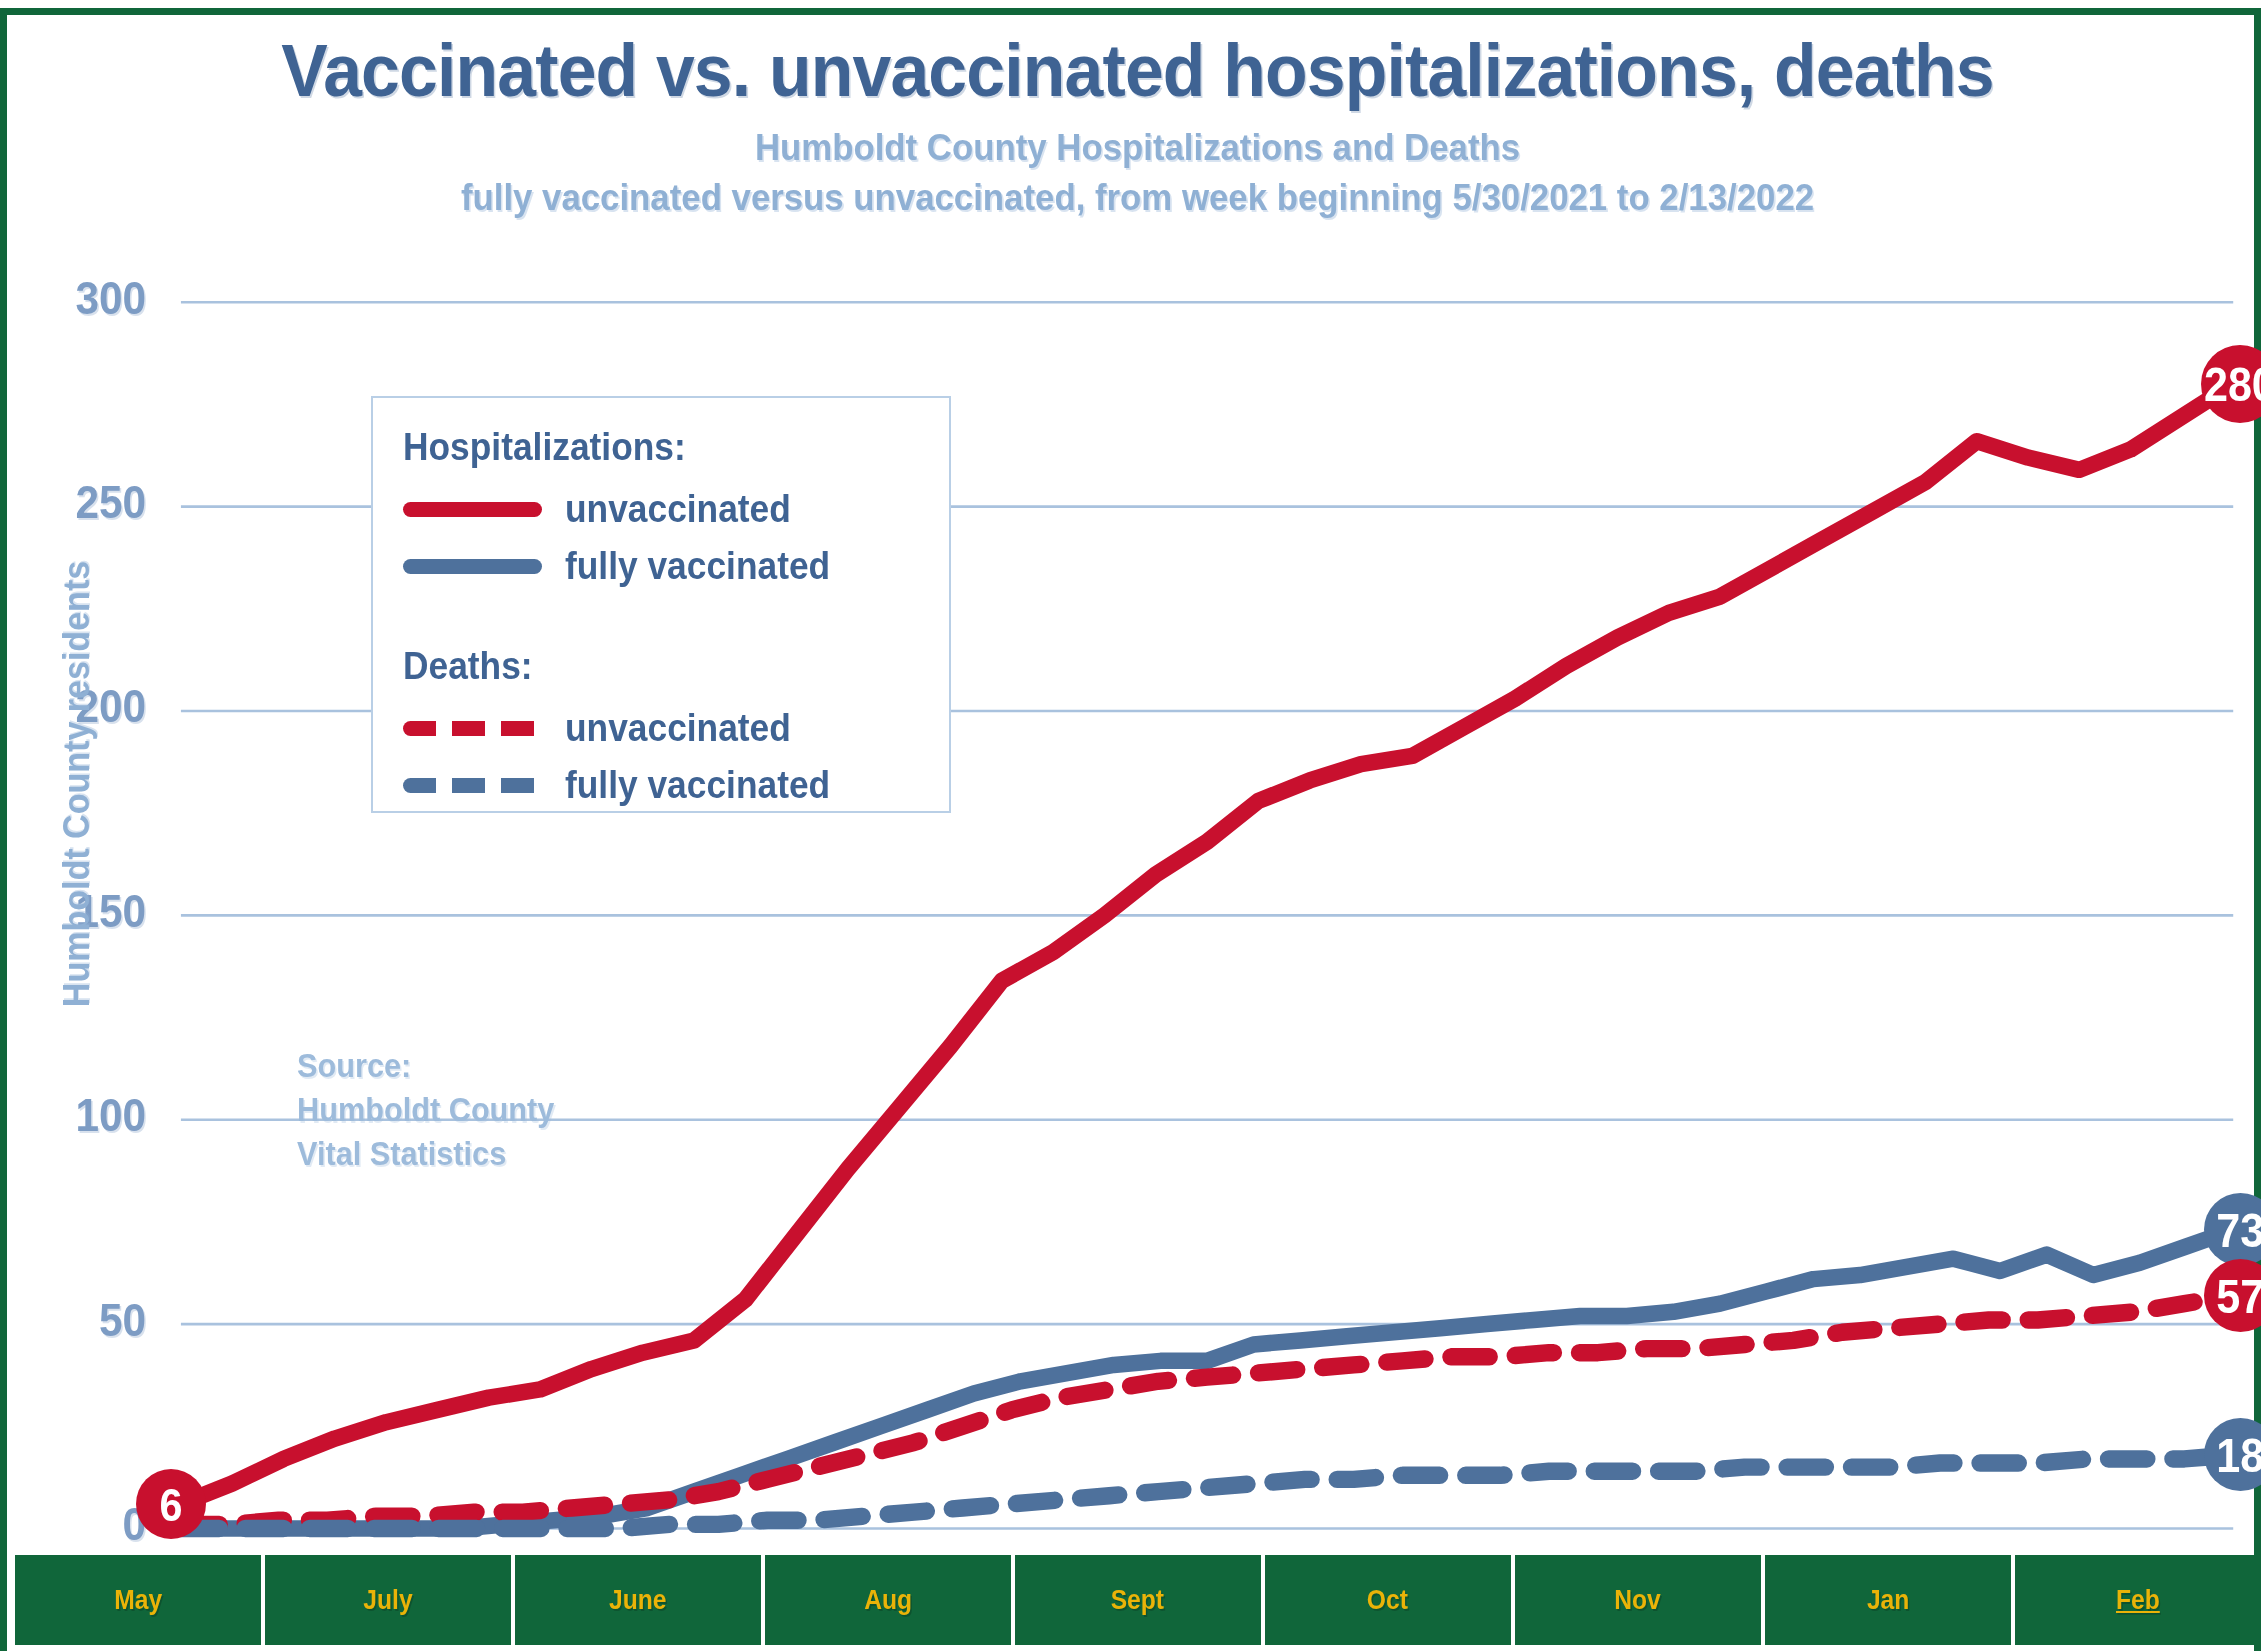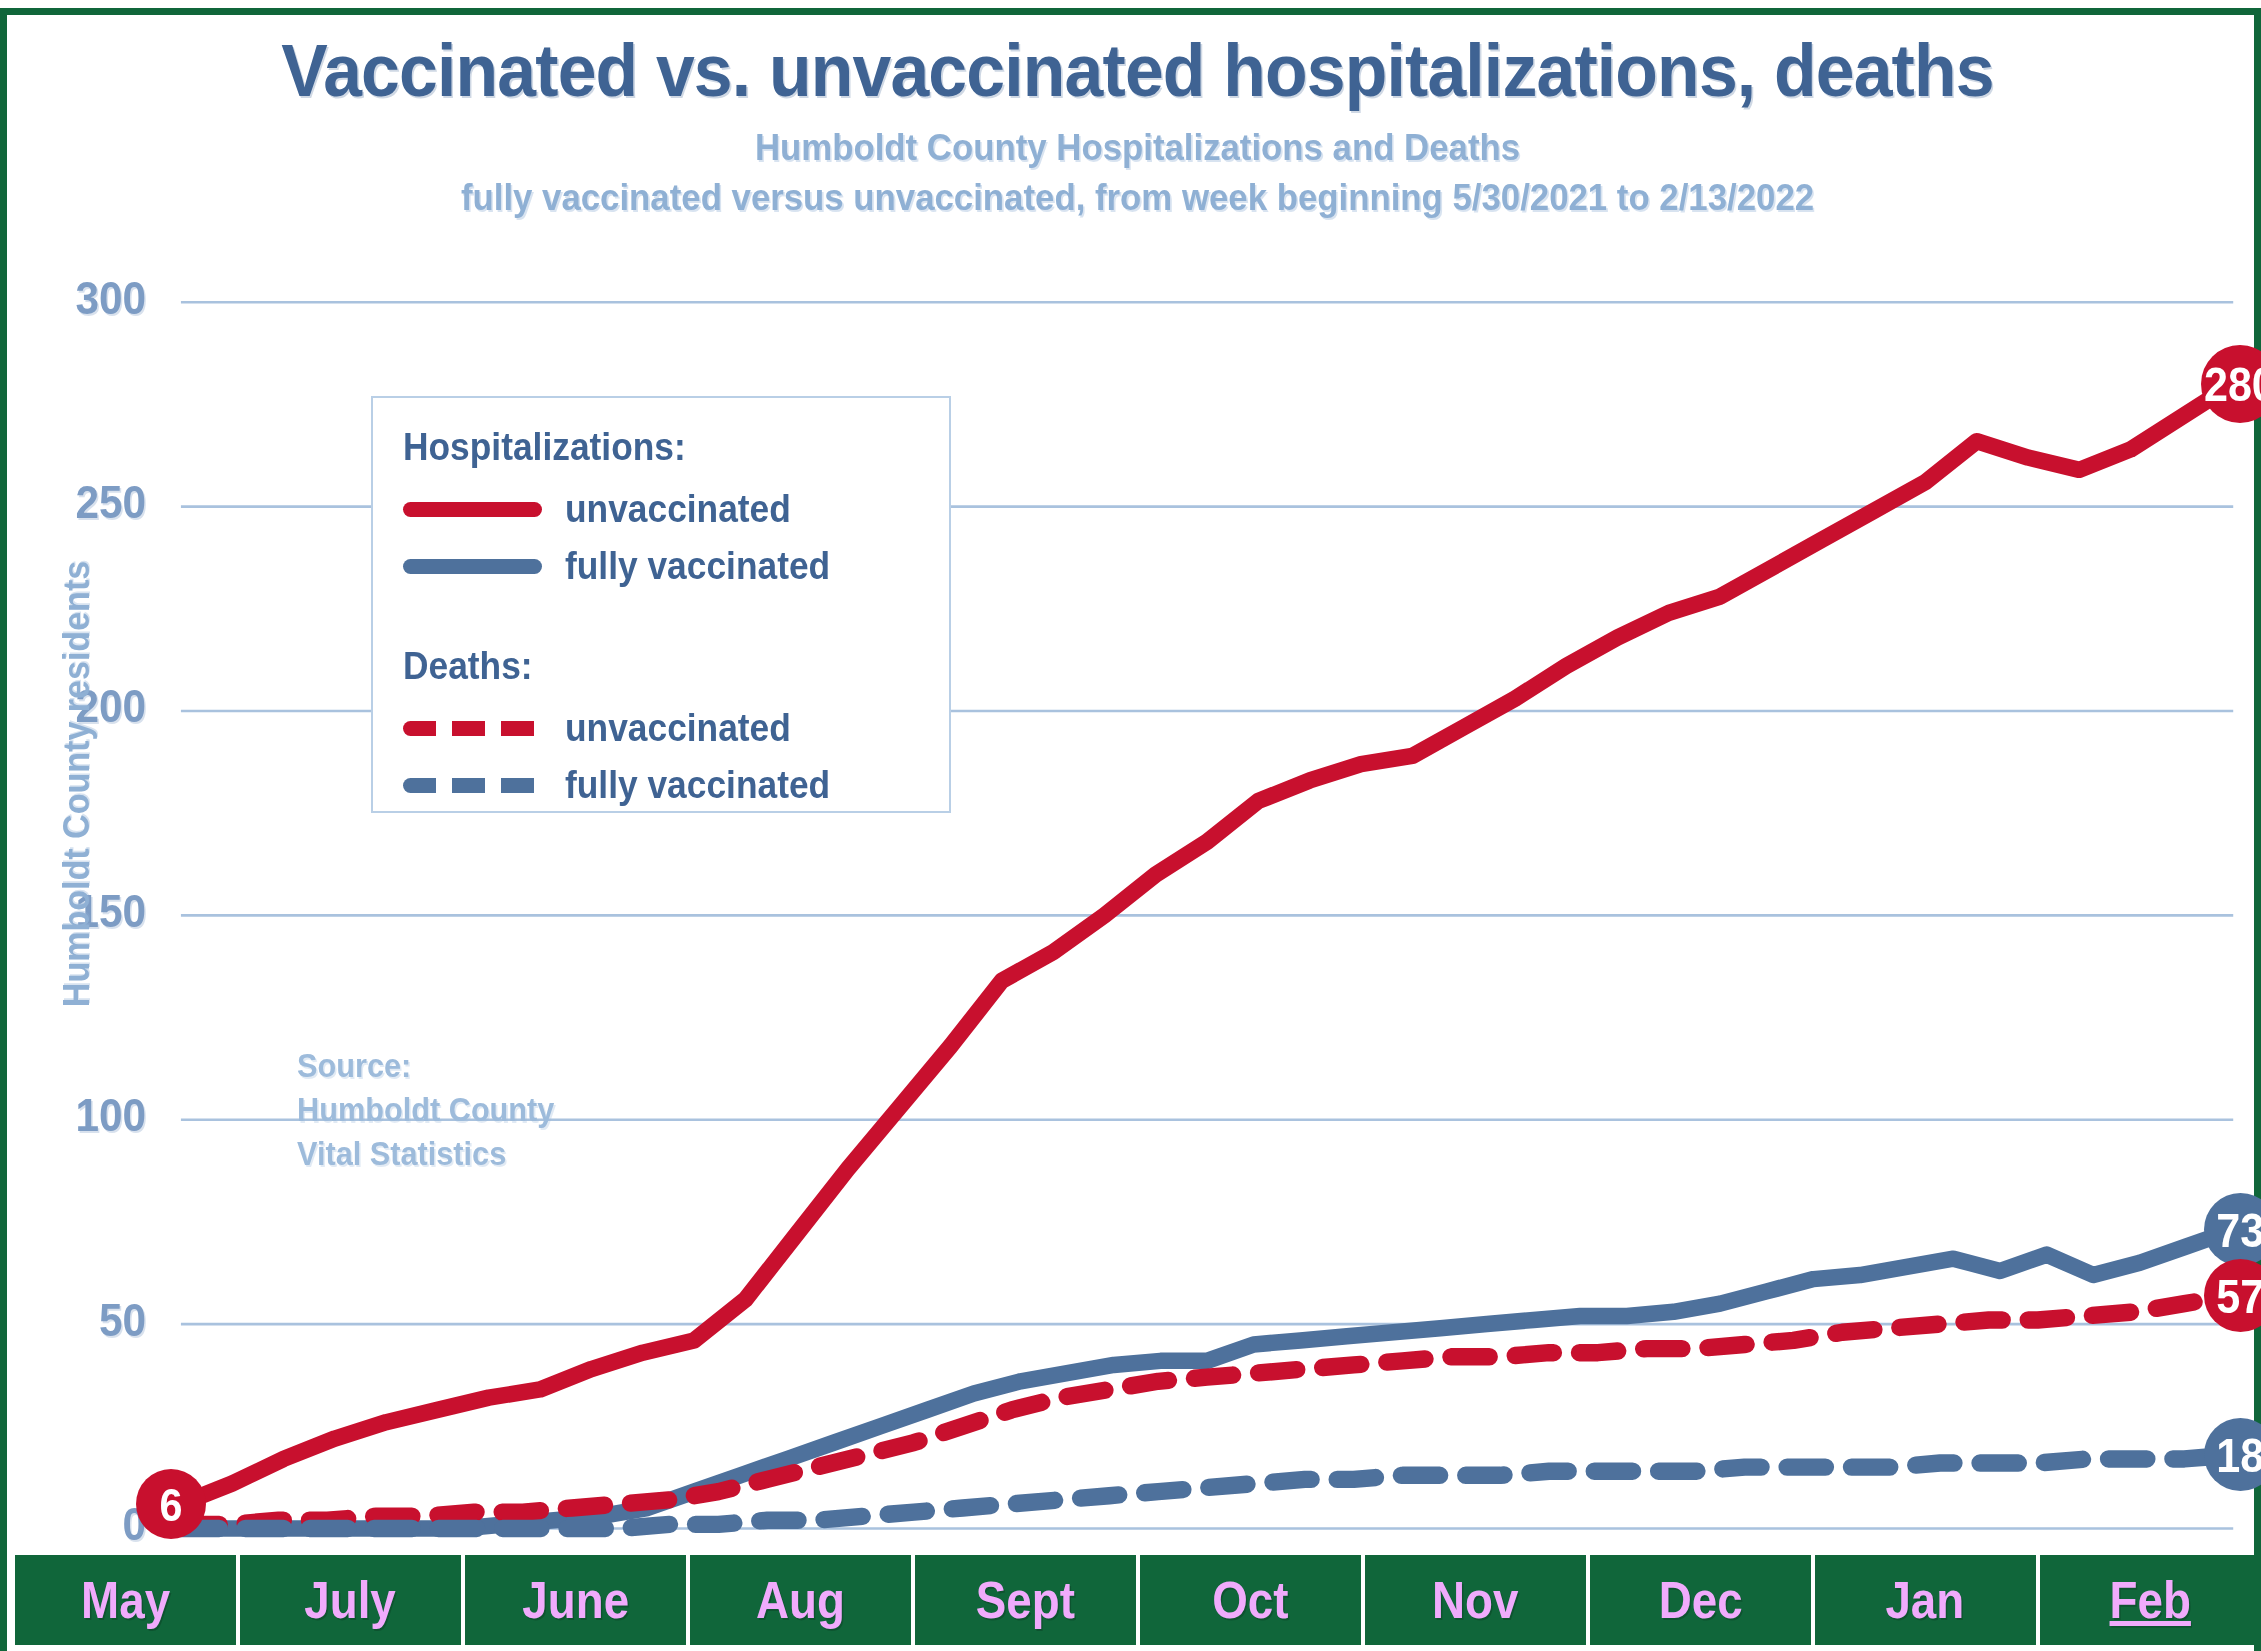--- a/index.html
+++ b/index.html
@@ -99,23 +99,23 @@
   .badge span{transform:scaleX(0.88); display:block;}
   .badge-red{background:#c8102e;}
   .badge-blue{background:#4e719c;}
 
   
   .months{
     position:absolute; left:7.8px; bottom:7.8px; width:2246px; height:90px;
     display:flex;
   }
   .month{
-    flex:1 1 0; background:#10663a; color:#f0abfc;
+    flex:1 1 0; background:#10663a; color:#eab308;
     display:flex; align-items:center; justify-content:center;
-    font-size:52px; font-weight:700;
+    font-size:28px; font-weight:700;
     font-family:"Liberation Sans",sans-serif;
     border-right:4.3px solid #ffffff; box-sizing:border-box;
   }
   .month:last-child{border-right:none;text-decoration:underline;}
   .month span{transform:scaleX(0.88); display:block; text-shadow:1.7px 1.7px 0 rgba(0,0,0,0.18);}
 </style>
 </head>
 <body>
 
 <div class="frame">
@@ -217,23 +217,20 @@
       <div class="month">
         <span>Sept</span>
       </div>
       <div class="month">
         <span>Oct</span>
       </div>
       <div class="month">
         <span>Nov</span>
       </div>
       <div class="month">
-        <span>Dec</span>
-      </div>
-      <div class="month">
         <span>Jan</span>
       </div>
       <div class="month">
         <span>Feb</span>
       </div>
     </div>
 
 </div>
 
 

